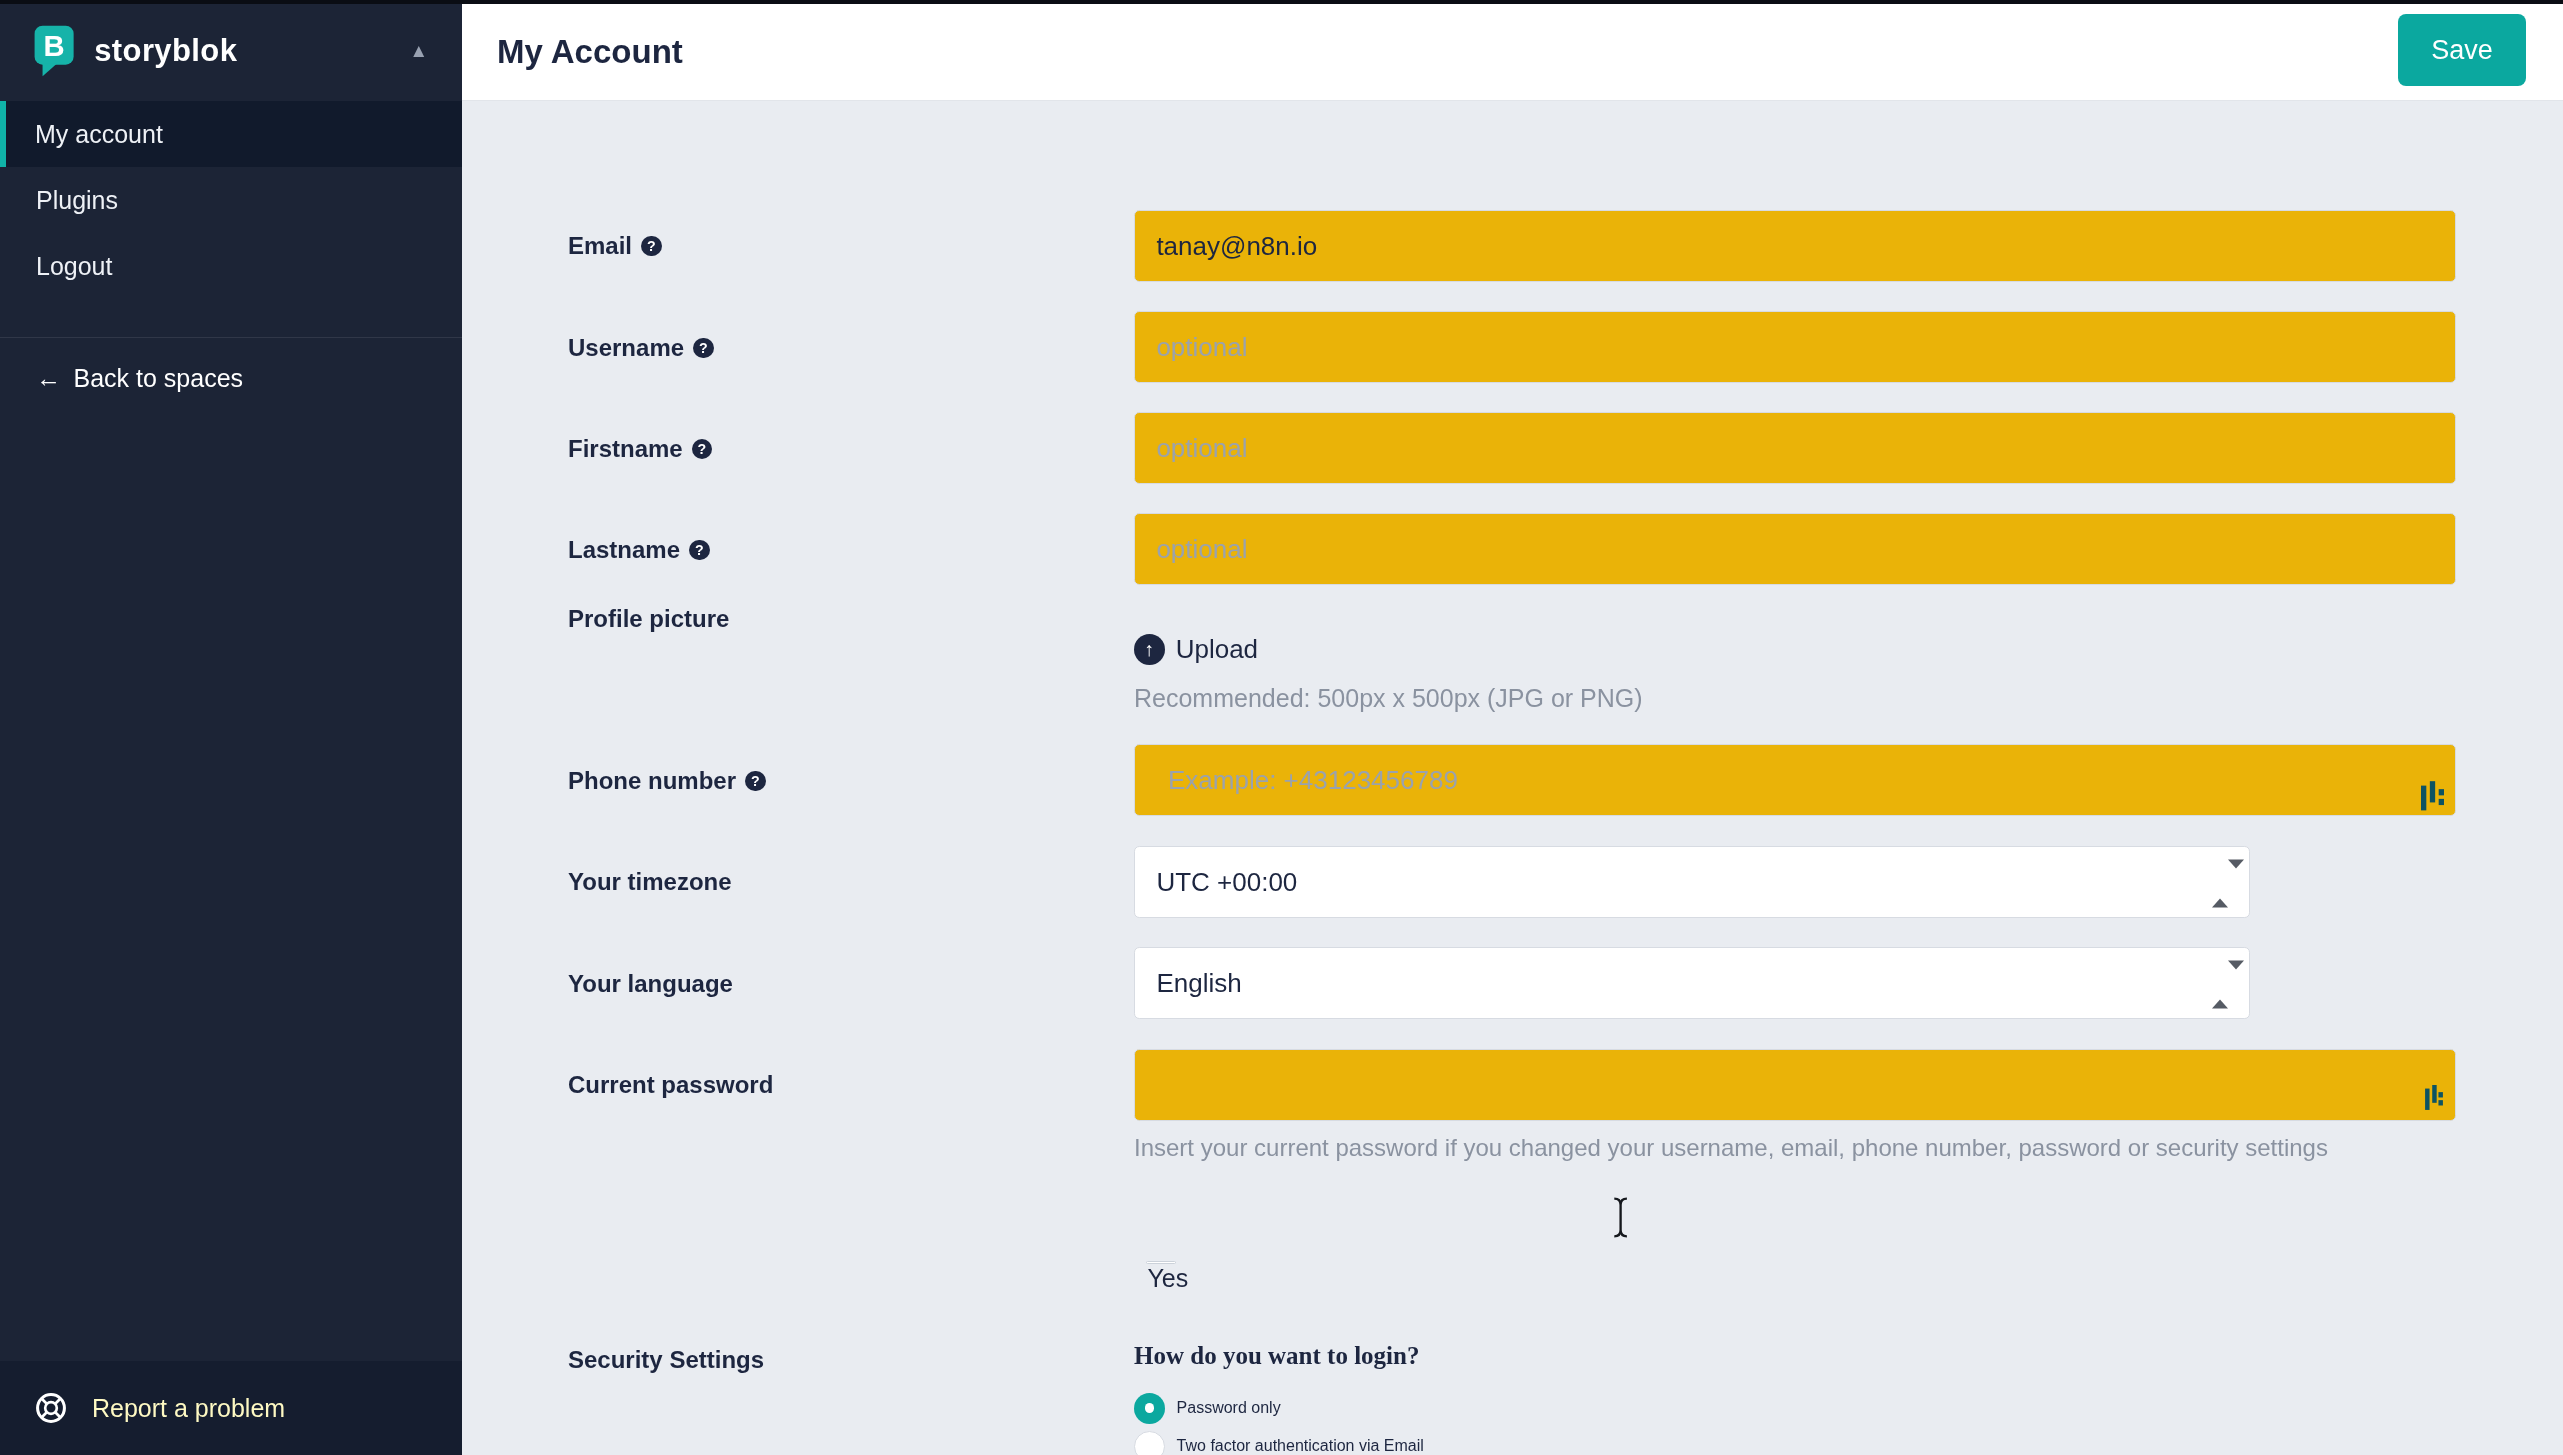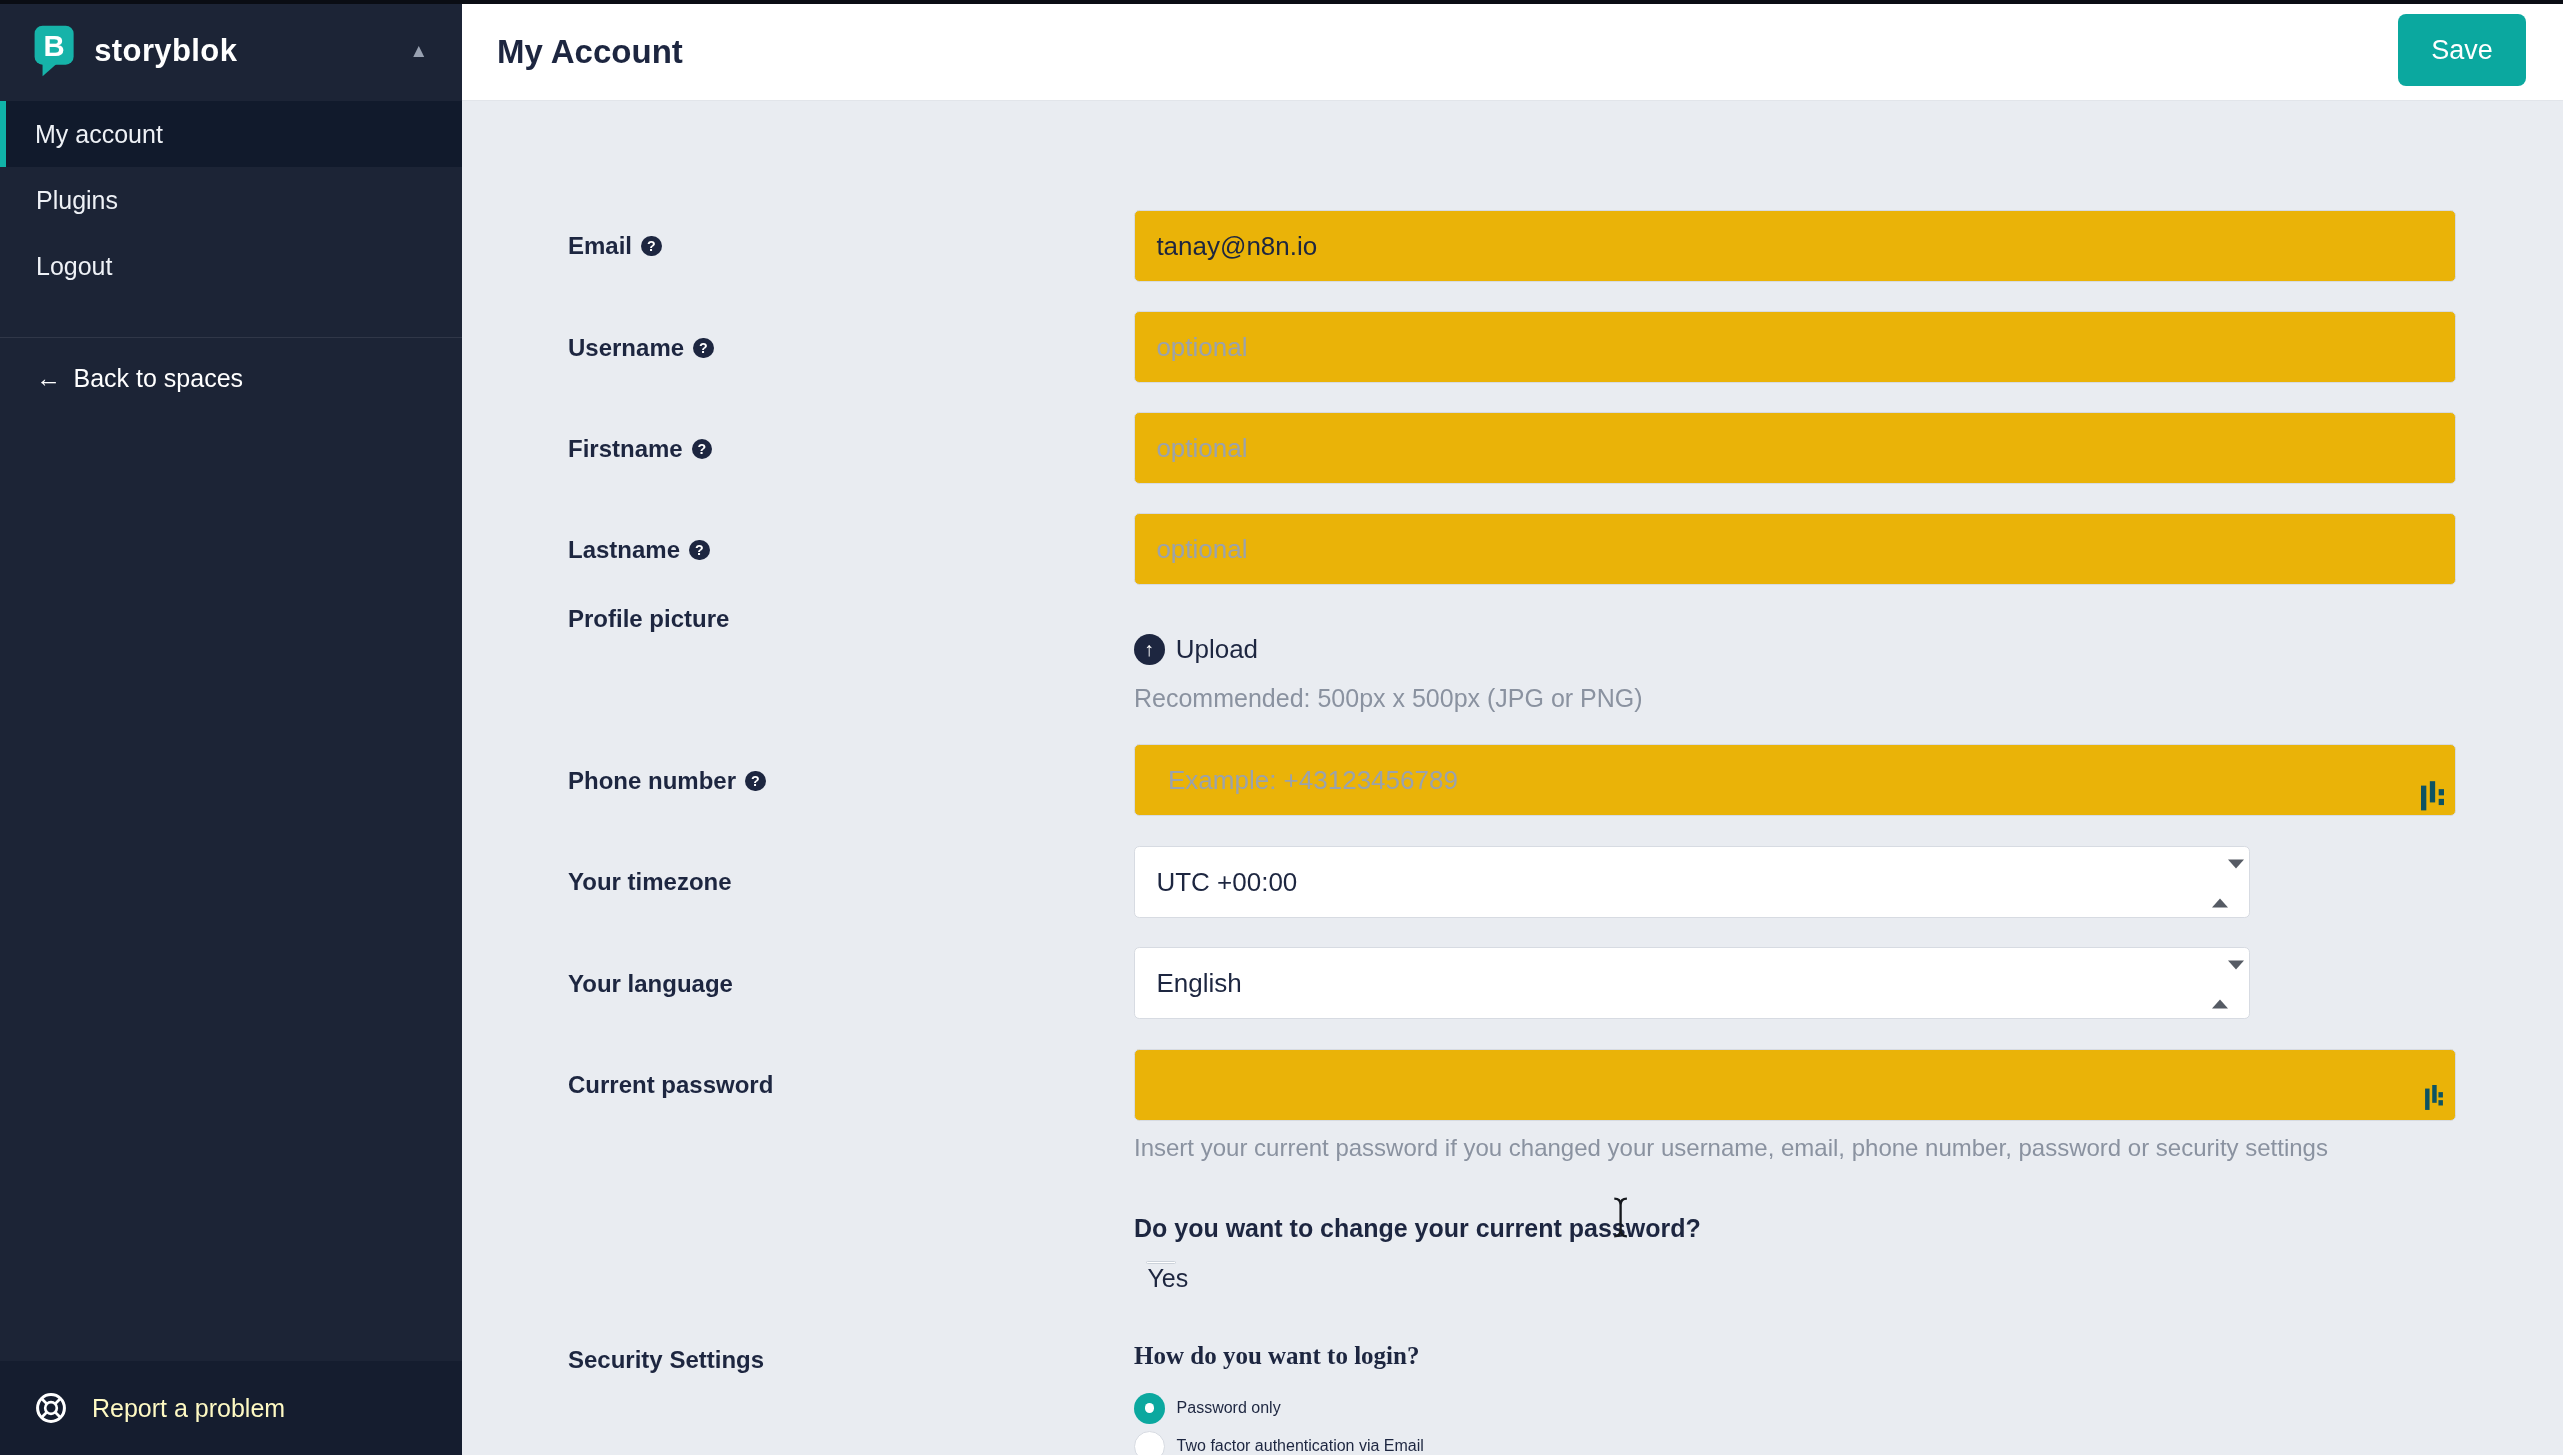--- a/index.html
+++ b/index.html
@@ -170,21 +170,20 @@
     </div>
     <input class="tinput" style="top: 948px;" type="password">
     <svg class="ext-icon" style="top:984px; right:auto; left:1963px; transform:none;" width="18" height="28.5" viewBox="0 0 20 32">
       <rect x="0" y="4" width="5" height="24" fill="#0d5362"></rect>
       <rect x="8" y="0" width="5" height="20" fill="#0d5362"></rect>
       <rect x="15" y="8" width="5" height="6" fill="#0d5362"></rect>
       <rect x="15" y="17" width="5" height="6" fill="#0d5362"></rect>
     </svg>
     <div class="gray-note" style="top:1033px; font-size:24px;">Insert your current password if you changed your username, email, phone number, password or security settings</div>
 
-    <div class="bold-q" style="top:1113px;">Do you want to change your current password?</div>
     <div class="yes-row">
       <span class="checkbox"></span>
       <span class="lbl">Yes</span>
     </div>
 
     <div class="flabel" style="top:1241px;">
       <span>Security Settings</span>
     </div>
     <div class="bold-q" style="top:1241px;font-family:Liberation Serif, serif;">How do you want to login?</div>
 

